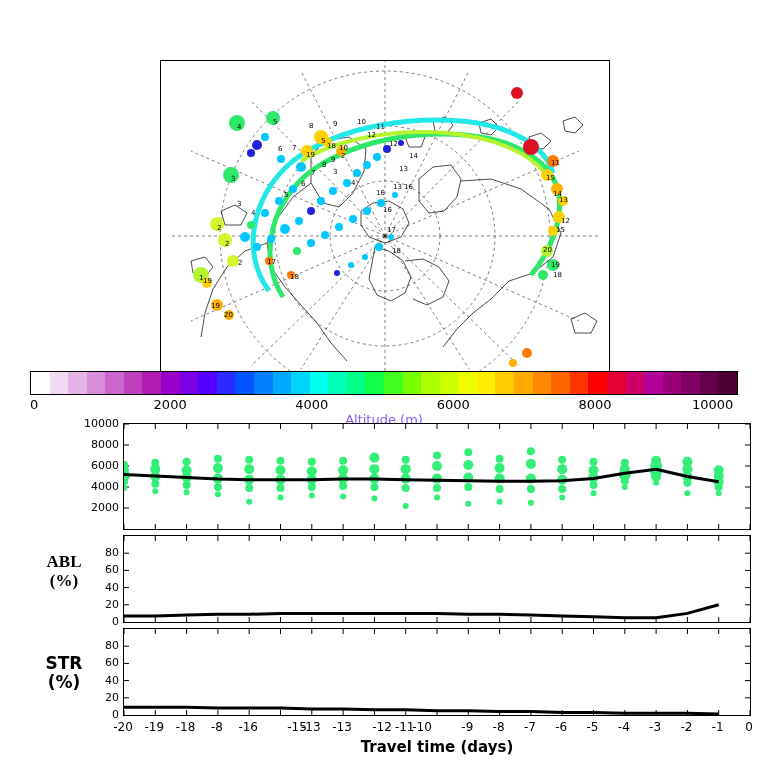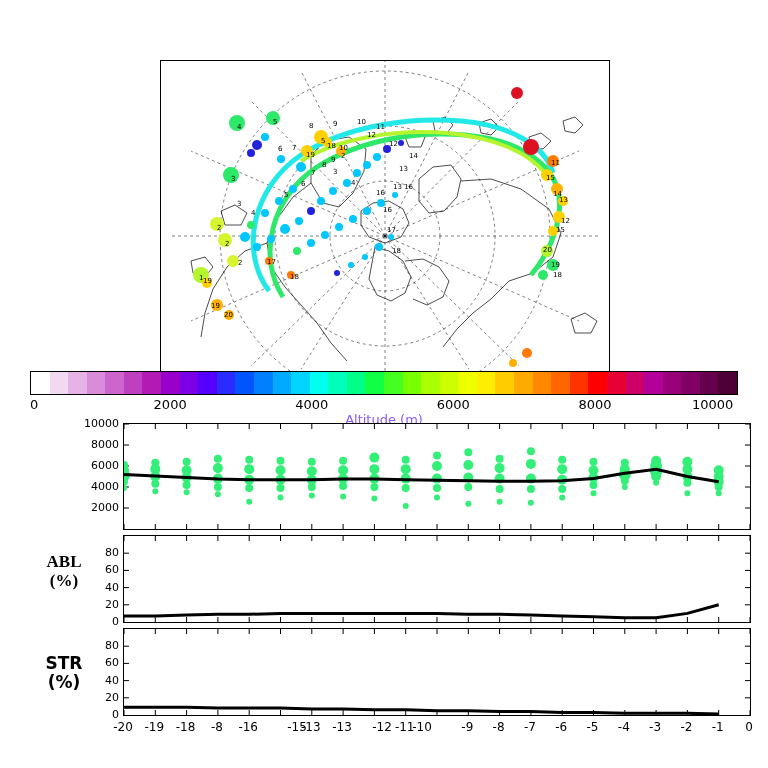--- a/index.html
+++ b/index.html
@@ -597,14 +597,15 @@
       <div class="xtick" style="left: 418.6px;">-8</div>
       <div class="xtick" style="left: 449.9px;">-7</div>
       <div class="xtick" style="left: 481.2px;">-6</div>
       <div class="xtick" style="left: 512.5px;">-5</div>
       <div class="xtick" style="left: 543.8px;">-4</div>
       <div class="xtick" style="left: 575.1px;">-3</div>
       <div class="xtick" style="left: 606.4px;">-2</div>
       <div class="xtick" style="left: 637.7px;">-1</div>
       <div class="xtick" style="left: 669px;">0</div>
     </div>
+  <div id="xaxis-title">Travel time (days)</div>
 
 </div>
 
 </body></html>

